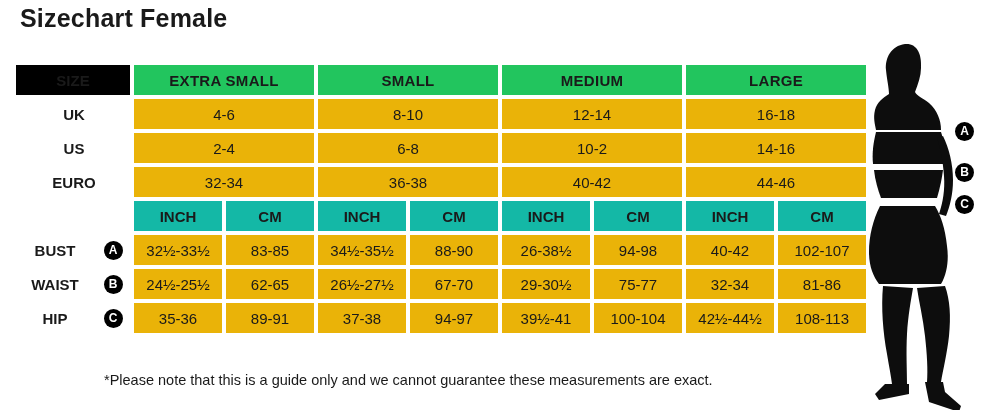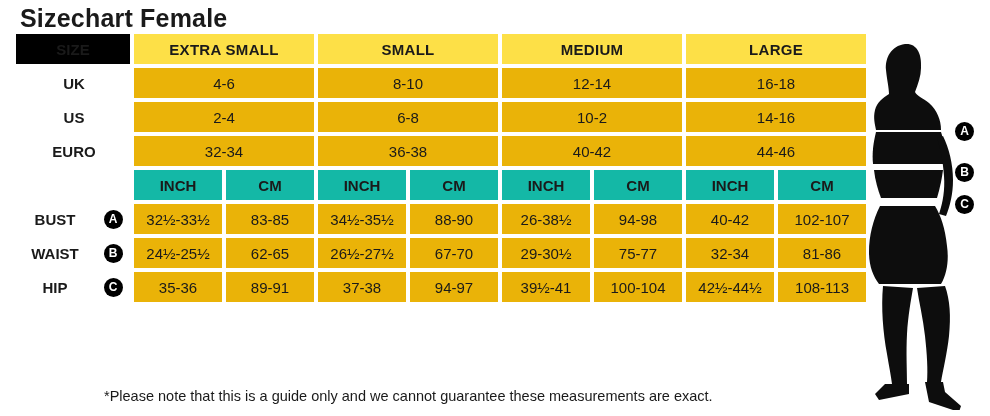--- a/index.html
+++ b/index.html
@@ -25,39 +25,39 @@
     left: 20px;
     top: 4px;
     font-size: 25px;
     font-weight: bold;
     letter-spacing: 0.2px;
     color: #1a1a1a;
   }
   .chart-wrap {
     position: absolute;
     left: 12px;
-    top: 30px;
+    top: 61px;
     width: 828px;
   }
   table.sizechart {
     border-collapse: separate;
     border-spacing: 4px 4px;
     width: 828px;
     table-layout: fixed;
   }
   table.sizechart td {
     padding: 0;
     height: 30px;
     text-align: center;
     vertical-align: middle;
     font-size: 15px;
     color: #1a1a1a;
   }
   .hdr {
-    background: #fde047;
+    background: #22c55e;
     color: #ffffff;
     font-weight: bold;
     font-size: 16px;
     letter-spacing: 0.3px;
   }
   .hdr-size {
     background: #000000;
     color: #ffffff;
     font-weight: bold;
     font-size: 15px;
@@ -94,21 +94,21 @@
     border-radius: 50%;
     background: #000000;
     color: #ffffff;
     font-size: 12px;
     font-weight: bold;
     text-align: center;
   }
   .note {
     position: absolute;
     left: 104px;
-    top: 388px;
+    top: 372px;
     font-size: 14.5px;
     color: #1a1a1a;
   }
   .figure {
     position: absolute;
     left: 845px;
     top: 40px;
     width: 145px;
     height: 370px;
   }

